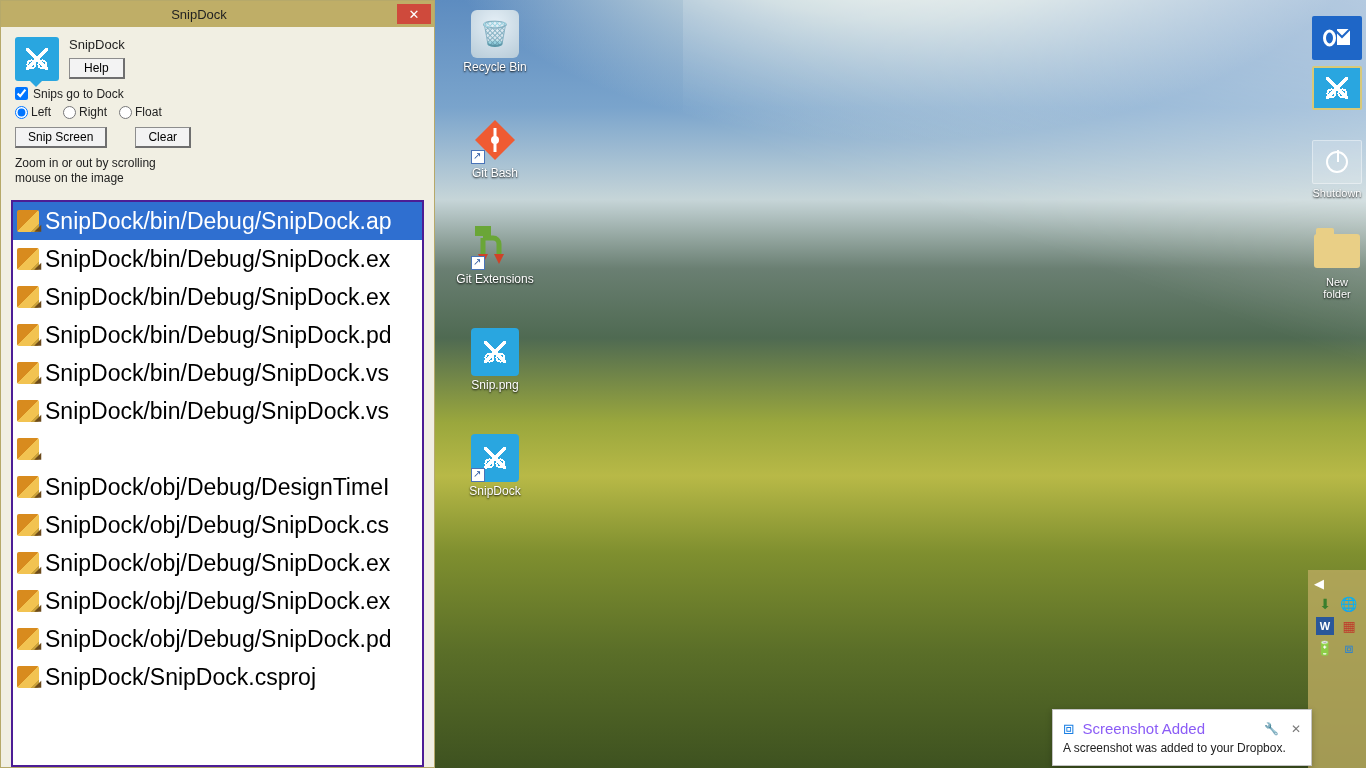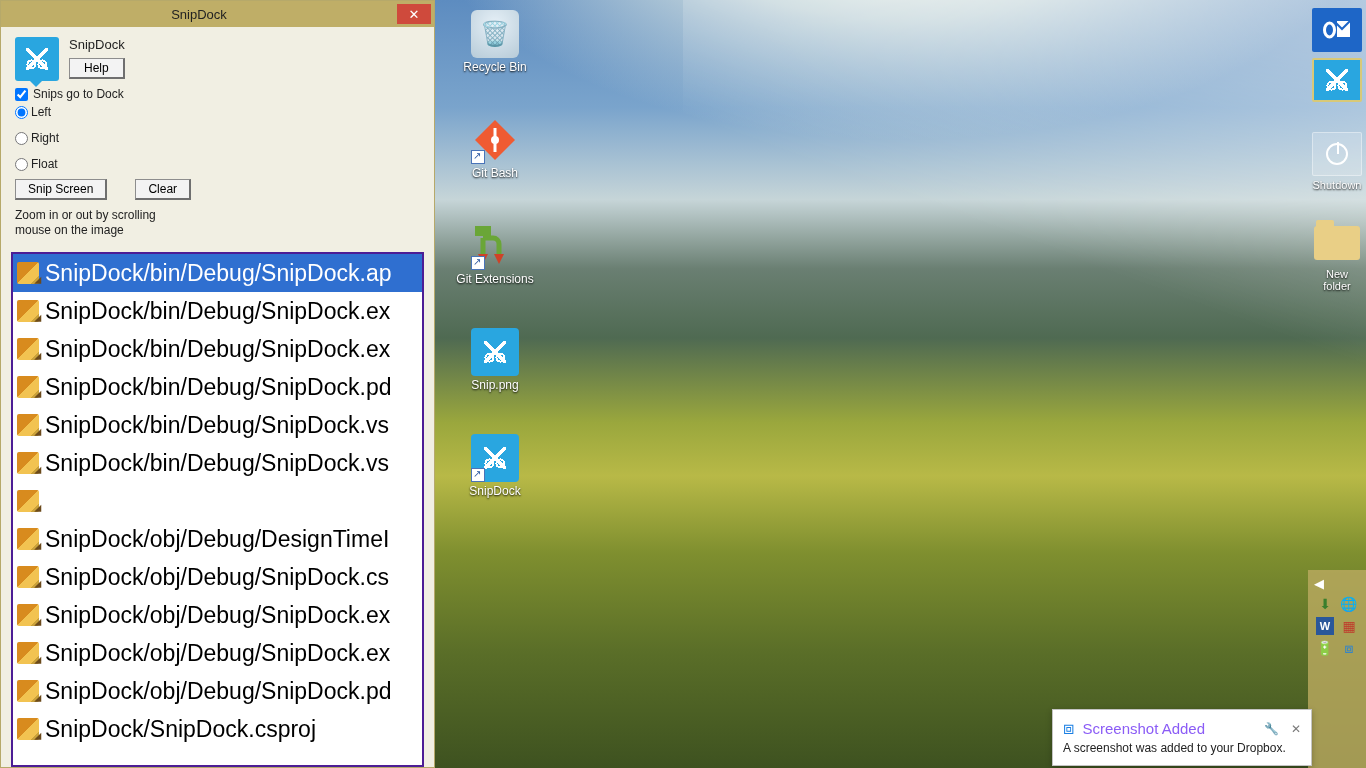--- a/index.html
+++ b/index.html
@@ -30,21 +30,21 @@
     background:
       radial-gradient(circle at 25% 75%, transparent 3px,#fff 3px,#fff 5px,transparent 5px),
       radial-gradient(circle at 75% 75%, transparent 3px,#fff 3px,#fff 5px,transparent 5px),
       linear-gradient(45deg, transparent 45%, #fff 45%,#fff 55%, transparent 55%),
       linear-gradient(-45deg, transparent 45%, #fff 45%,#fff 55%, transparent 55%);
   }
   .shortcut{ position:absolute; left:0; bottom:0; width:14px; height:14px; background:#fff; border:1px solid #4a74b8;}
   .shortcut::after{ content:"↗"; font-size:10px; color:#2a56a0; position:absolute; left:1px; top:-1px;}
 
   
-  #rightdock{ position:absolute; right:0; top:0; width:58px; display:flex; flex-direction:column; gap:6px; padding:8px 4px; }
+  #rightdock{ position:absolute; right:0; top:0; width:58px; display:flex; flex-direction:column; gap:6px; padding:16px 4px; }
   .rtile{ width:50px; height:44px; border-radius:2px; display:flex; align-items:center; justify-content:center; color:#fff; font-size:22px; cursor:pointer; }
   .rlbl{ color:#fff; font-size:11px; text-align:center; text-shadow:0 1px 2px #000; margin-top:-3px; margin-bottom:8px;}
   .folder{ width:46px;height:34px;background:#e9cf86; border-radius:3px; position:relative;}
   .folder::before{content:"";position:absolute;left:2px;top:-6px;width:18px;height:8px;background:#e9cf86;border-radius:2px 2px 0 0;}
 
   
   #taskbar{ position:absolute; right:0; bottom:0; top:570px; width:58px; background:rgba(186,170,95,.82); display:flex; flex-direction:column; align-items:center; padding:6px 0; gap:4px;}
   .trayrow{ display:flex; gap:6px; }
   .tray{ width:18px;height:18px; display:flex;align-items:center;justify-content:center; font-size:14px; color:#244; cursor:pointer;}
   .arrow-left{ color:#fff; font-size:13px; align-self:flex-start; margin-left:6px; cursor:pointer;}
@@ -53,23 +53,23 @@
   #appwin{ position:absolute; left:0; top:0; width:435px; height:768px; background:#f1efe3; border:1px solid #b6a96a; display:flex; flex-direction:column;}
   #titlebar{ height:26px; background:#bfae67; display:flex; align-items:center; }
   #titlebar .ttl{ flex:1; text-align:center; font-size:13px; color:#222;}
   #closebtn{ width:34px;height:20px;margin-right:3px;background:#cf4a3c;color:#fff;display:flex;align-items:center;justify-content:center;font-size:13px;cursor:pointer;}
   #appbody{ padding:10px 14px 6px 14px; font-size:12px; color:#222;}
   .headrow{ display:flex; align-items:flex-start; gap:10px; margin-bottom:6px;}
   .appicon{ width:44px;height:44px;background:#29a6e0;border-radius:3px;display:flex;align-items:center;justify-content:center; position:relative;}
   .appicon::after{content:"";position:absolute;bottom:-6px;left:14px;width:0;height:0;border-left:7px solid transparent;border-right:7px solid transparent;border-top:7px solid #29a6e0;}
   .namecol{display:flex;flex-direction:column;gap:6px;}
   .wbtn{ background:#f3f3f3;border:1px solid #8d8d8d;border-bottom:2px solid #6f6f6f;border-right:2px solid #6f6f6f;padding:2px 12px;font-size:12px;cursor:pointer;}
-  .chkrow{display:flex;align-items:flex-end;gap:5px;margin:4px 0;}
+  .chkrow{display:flex;align-items:flex-start;gap:5px;margin:4px 0;}
   .chkrow input{cursor:pointer;}
-  .radrow{display:flex;gap:12px;margin:4px 0 8px 0;flex-direction:column;}
+  .radrow{display:flex;gap:12px;margin:4px 0 8px 0;}
   .radrow label{display:flex;align-items:center;gap:3px;cursor:pointer;}
   .btnrow{display:flex;gap:28px;margin-bottom:8px;}
   .hint{font-size:12px;color:#222;line-height:1.25;margin-bottom:8px;max-width:160px;}
 
   
   #sniplist{ border:2px solid #4c1d95; background:#fff; margin:0 10px; flex:1; overflow:hidden;}
   .srow{ display:flex; align-items:center; gap:6px; height:38px; padding:0 4px; font-size:23px; color:#000; white-space:nowrap; overflow:hidden;}
   .srow.sel{ background:#2f6fd0; color:#fff;}
   .pencil{ width:22px;height:22px; flex:none;
     background:

